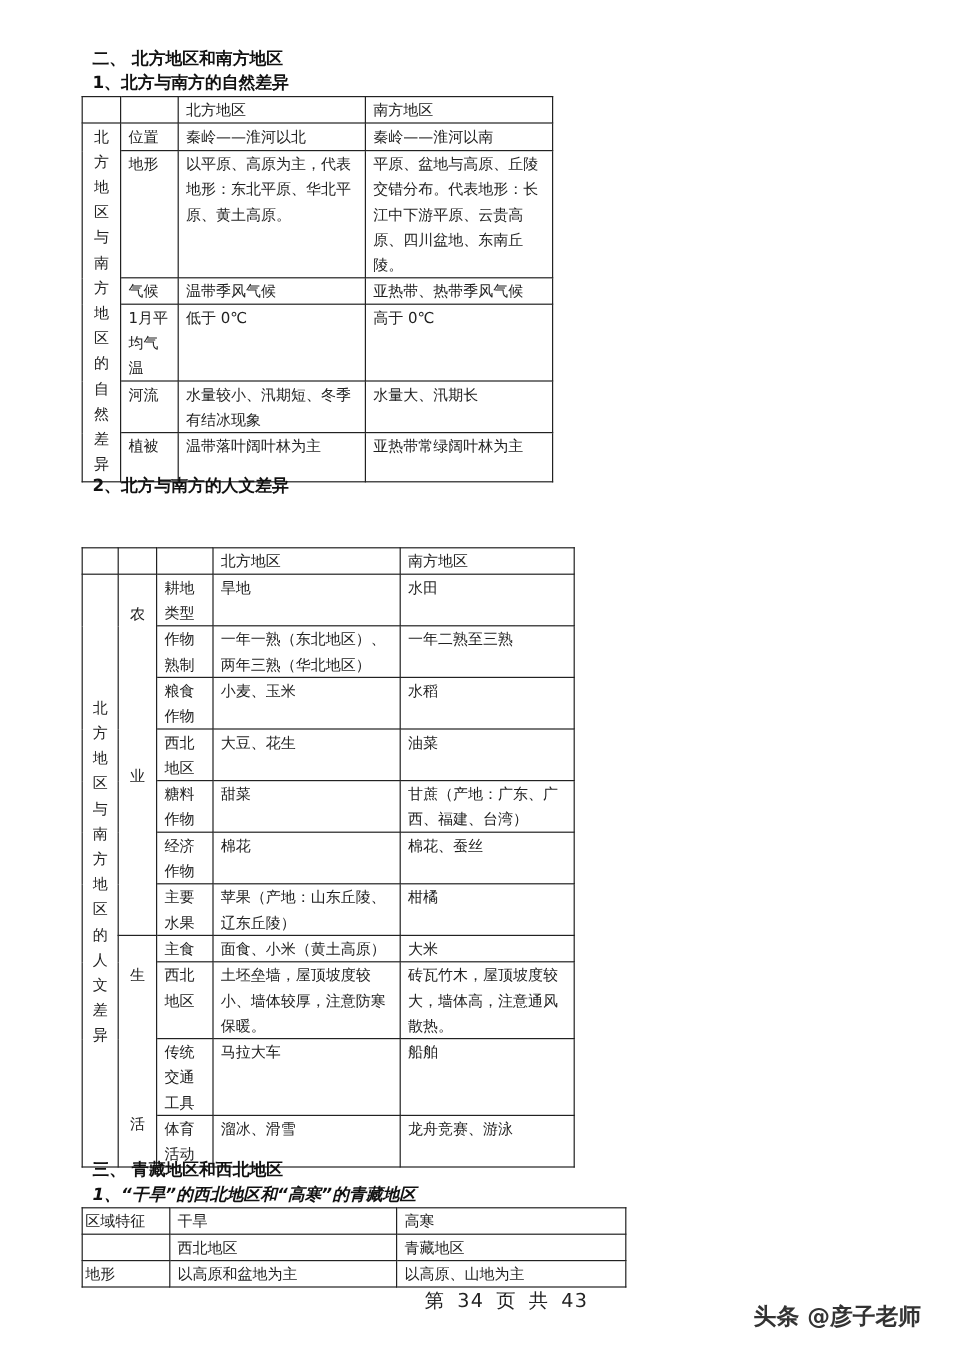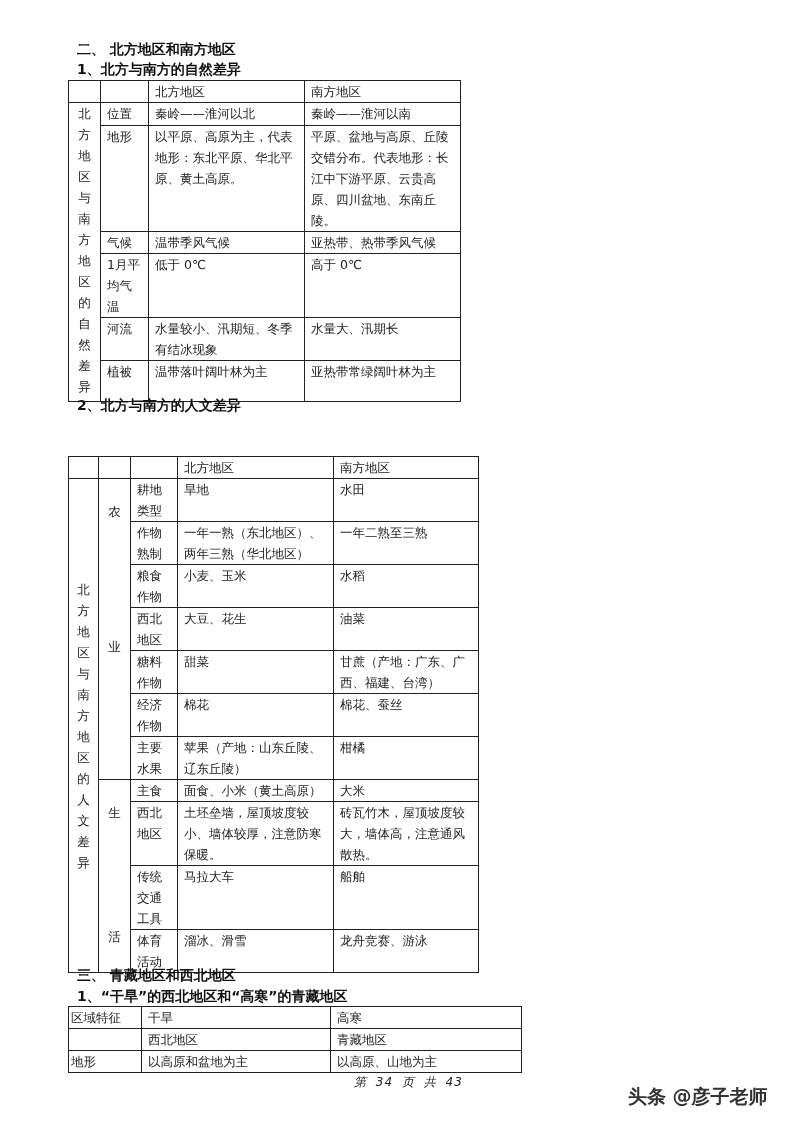--- a/index.html
+++ b/index.html
@@ -9,21 +9,21 @@
   }
   .h { position: absolute; font-weight: bold; font-size: 14px; line-height: 18px; white-space: nowrap; color: #111; }
   table { position: absolute; border-collapse: collapse; table-layout: fixed; }
   td {
     border: 1px solid #222; vertical-align: top; font-size: 12.5px; line-height: 21px;
     padding: 0 6px; color: #222; word-break: break-all;
   }
   td.vert { text-align: left; padding: 0 2px; }
   td.vmid { vertical-align: middle; }
   .vt { display: block; width: 1em; margin: 0 auto; line-height: 21px; }
-  .footer { position: absolute; font-size: 12px; white-space: nowrap; color: #222; word-spacing: 4px; letter-spacing: 1px; font-style: italic; }
+  .footer { position: absolute; font-size: 16px; white-space: nowrap; color: #222; word-spacing: 4px; letter-spacing: 1px; }
   .watermark { position: absolute; font-size: 19px; color: #333; white-space: nowrap; font-weight: bold;
     text-shadow: 0 0 2px #fff, 0 0 3px #fff; }
 </style>
 </head>
 <body>
 
 <div class="h" style="left:77px;top:40px;">二、  北方地区和南方地区</div>
 <div class="h" style="left:77px;top:60px;">1、北方与南方的自然差异</div>
 
 <table style="left:68px;top:80px;width:392px;">
@@ -157,21 +157,21 @@
   </tr>
   <tr style="height:42px">
     <td>体育活动</td>
     <td>溜冰、滑雪</td>
     <td>龙舟竞赛、游泳</td>
   </tr>
 </tbody>
   </table>
 
 <div class="h" style="left:77px;top:966px;">三、  青藏地区和西北地区</div>
-<div class="h" style="left:77px;top:987px;">1、“干旱”的西北地区和“高寒”的青藏地区</div>
+<div class="h" style="left:77px;top:987px;font-style:italic;">1、“干旱”的西北地区和“高寒”的青藏地区</div>
 
 <table style="left:68px;top:1006px;width:453px;">
   <colgroup>
       <col style="width:73px">
       <col style="width:189px">
       <col style="width:191px">
     </colgroup>
   <tbody>
       <tr style="height:21px">
     <td style="padding:0 2px;">区域特征</td>

